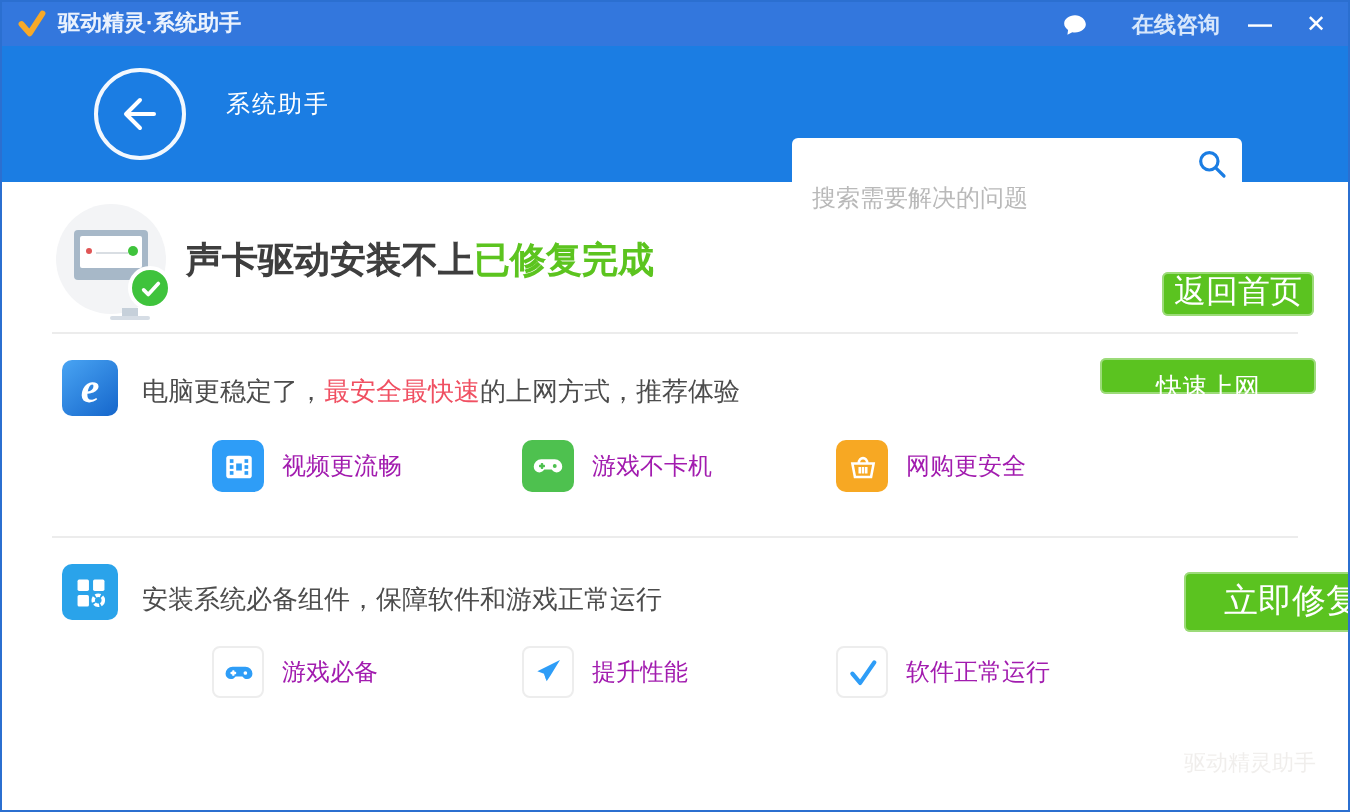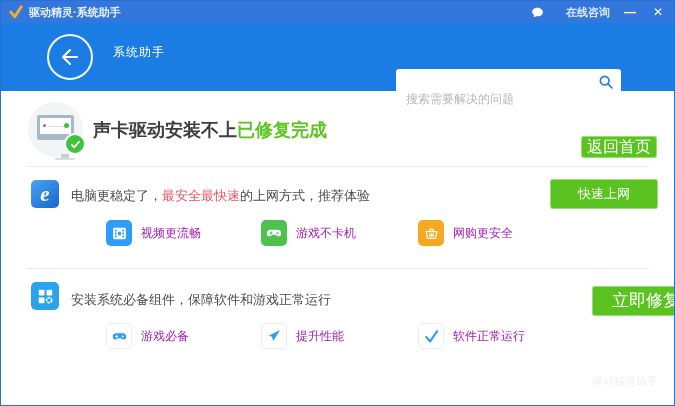--- a/index.html
+++ b/index.html
@@ -36,21 +36,21 @@
   .mon-base{position:absolute;left:18px;top:43px;width:20px;height:2px;background:#d6dde5;border-radius:1px;}
   .badge{position:absolute;right:-3px;bottom:2px;width:18px;height:18px;background:#3fc33c;border:2px solid #fff;
          border-radius:50%;box-sizing:content-box;display:flex;align-items:center;justify-content:center;}
   .headline{position:absolute;left:92px;top:117px;font-size:18px;font-weight:bold;white-space:nowrap;}
   .headline .issue{color:#3e3e3e;}
   .headline .status{color:#5cc41f;}
   
   .btn{position:absolute;background:#5bc320;color:#fff;text-align:center;border-radius:3px;cursor:pointer;
        box-shadow:inset 0 0 0 1px rgba(255,255,255,.4);}
   .btn-home{left:580px;top:135px;width:76px;height:22px;line-height:22px;font-size:16px;}
-  .btn-net{left:549px;top:178px;width:108px;height:30px;line-height:30px;font-size:13px;}
+  .btn-net{left:549px;top:178px;width:108px;height:18px;line-height:30px;font-size:13px;}
   .btn-fix{left:549px;top:285px;width:108px;height:30px;line-height:30px;font-size:17px;margin-left:42px;}
   
   .divider{position:absolute;left:25px;right:25px;height:1px;background:#ececec;}
   .d1{top:165px}.d2{top:267px}
   
   .ie{position:absolute;left:30px;top:179px;width:28px;height:28px;border-radius:5px;
       background:linear-gradient(140deg,#49a4f3 0%,#1566cb 100%);
       display:flex;align-items:center;justify-content:center;}
   .ie span{color:#fff;font-family:"Liberation Serif","DejaVu Serif",serif;font-style:italic;font-weight:bold;
       font-size:21px;line-height:28px;}

